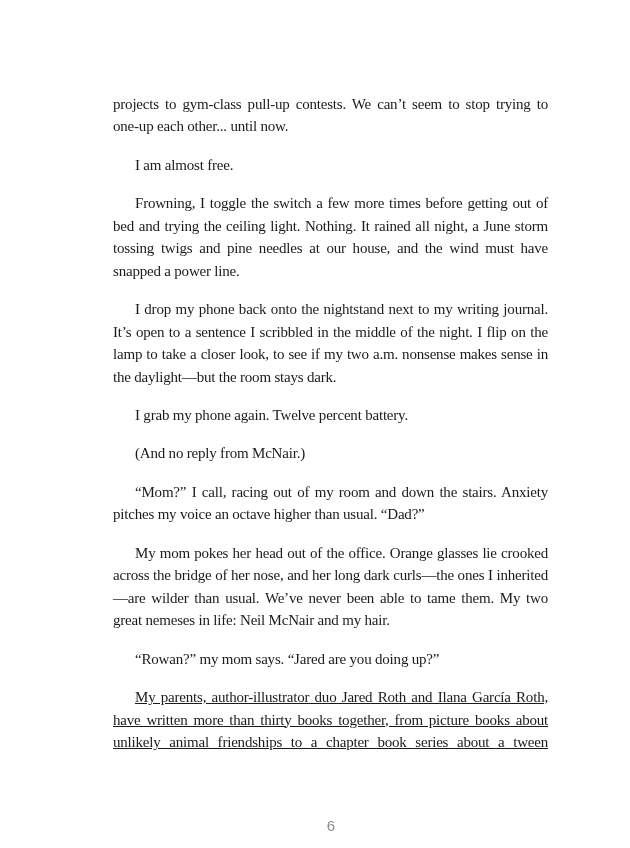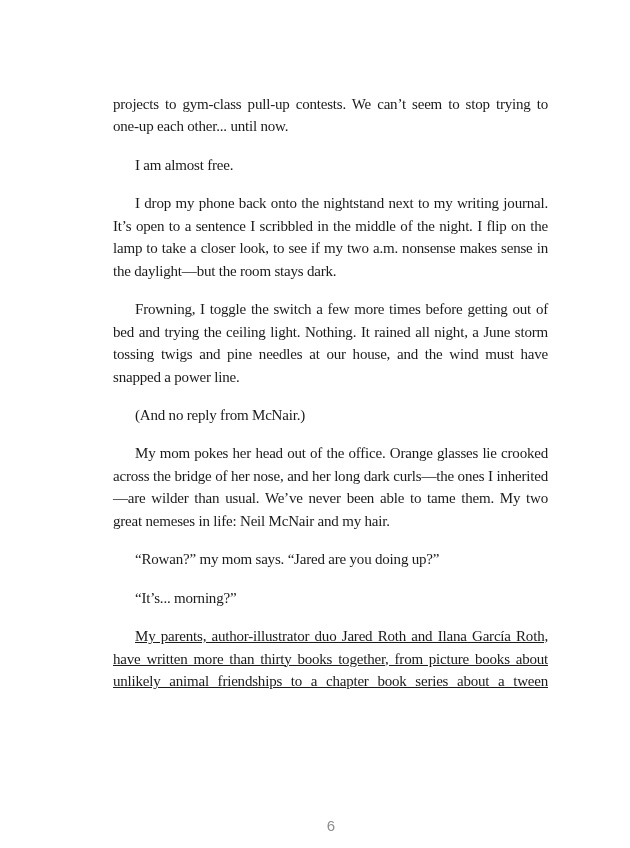--- a/index.html
+++ b/index.html
@@ -51,24 +51,25 @@
   }
 </style>
 </head>
 <body>
 
 <div class="book-page">
 
   <div class="text-block">
     <p class="no-indent">projects to gym-class pull-up contests. We can’t seem to stop trying to one-up each other... until now.</p>
     <p>I am almost free.</p>
+    <p>Frowning, I toggle the switch a few more times before getting out of bed and trying the ceiling light. Nothing. It rained all night, a June storm tossing twigs and pine needles at our house, and the wind must have snapped a power line.</p>
     <p>I drop my phone back onto the nightstand next to my writing journal. It’s open to a sentence I scribbled in the middle of the night. I flip on the lamp to take a closer look, to see if my two a.m. nonsense makes sense in the daylight—but the room stays dark.</p>
-    <p>Frowning, I toggle the switch a few more times before getting out of bed and trying the ceiling light. Nothing. It rained all night, a June storm tossing twigs and pine needles at our house, and the wind must have snapped a power line.</p>
+    <p>I grab my phone again. Twelve percent battery.</p>
     <p>(And no reply from McNair.)</p>
+    <p>“Mom?” I call, racing out of my room and down the stairs. Anxiety pitches my voice an octave higher than usual. “Dad?”</p>
     <p>My mom pokes her head out of the office. Orange glasses lie crooked across the bridge of her nose, and her long dark curls—the ones I inherited—are wilder than usual. We’ve never been able to tame them. My two great nemeses in life: Neil McNair and my hair.</p>
     <p>“Rowan?” my mom says. “Jared are you doing up?”</p>
-    <p>“It’s... morning?”</p>
     <p class="continues">My parents, author-illustrator duo Jared Roth and Ilana García Roth, have written more than thirty books together, from picture books about unlikely animal friendships to a chapter book series about a tween</p>
   </div>
 
   <div class="page-number">6</div>
 
 </div>
 
 </body></html>

